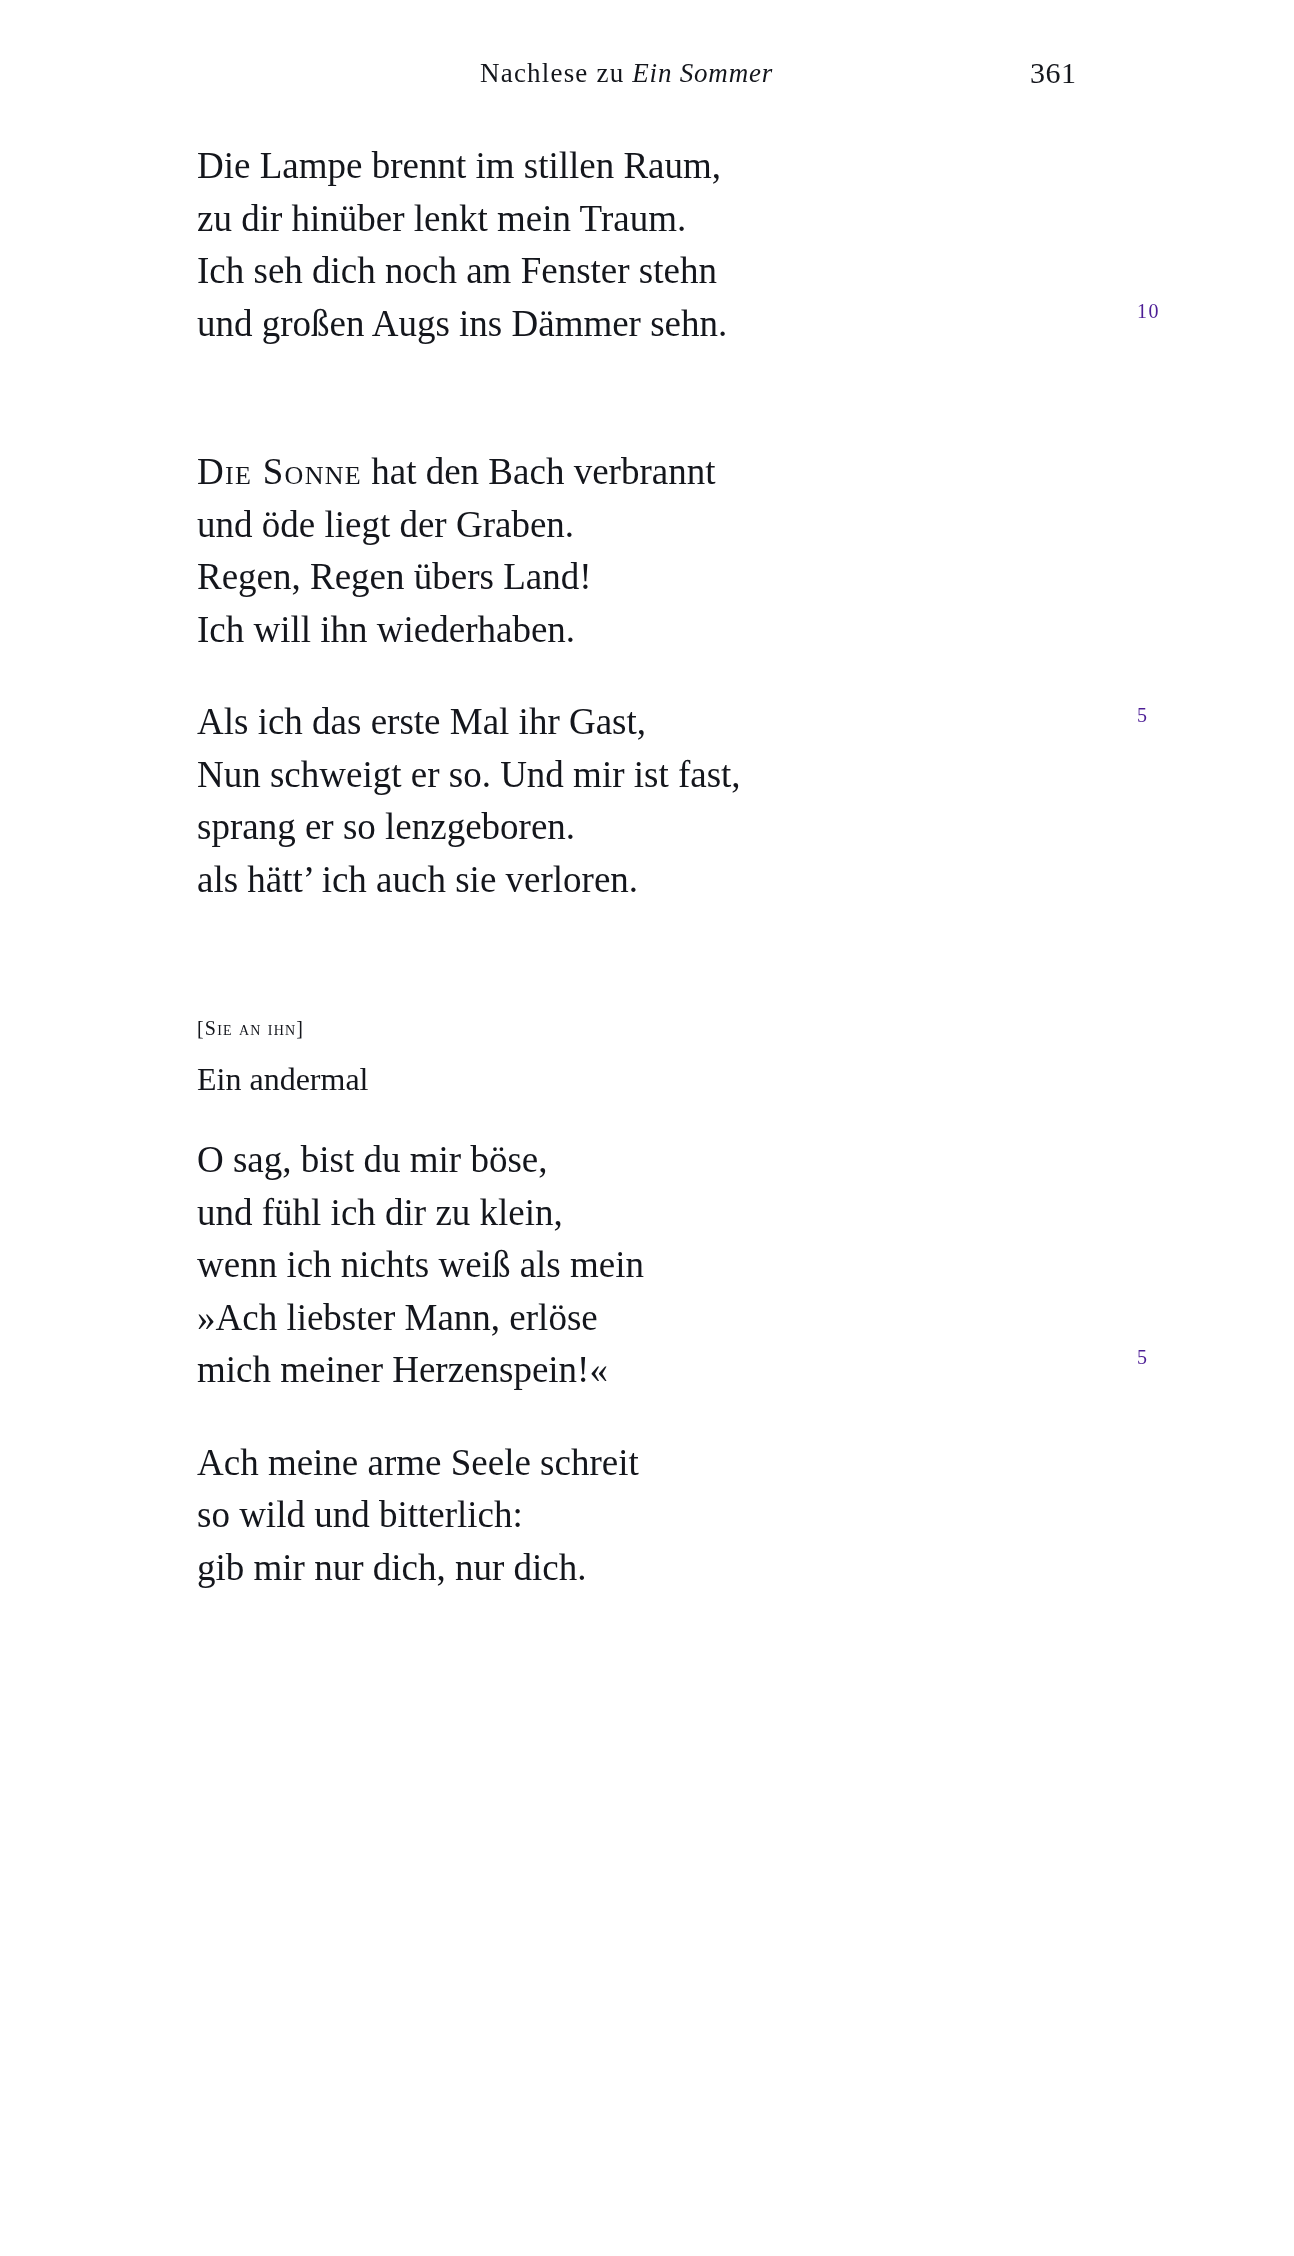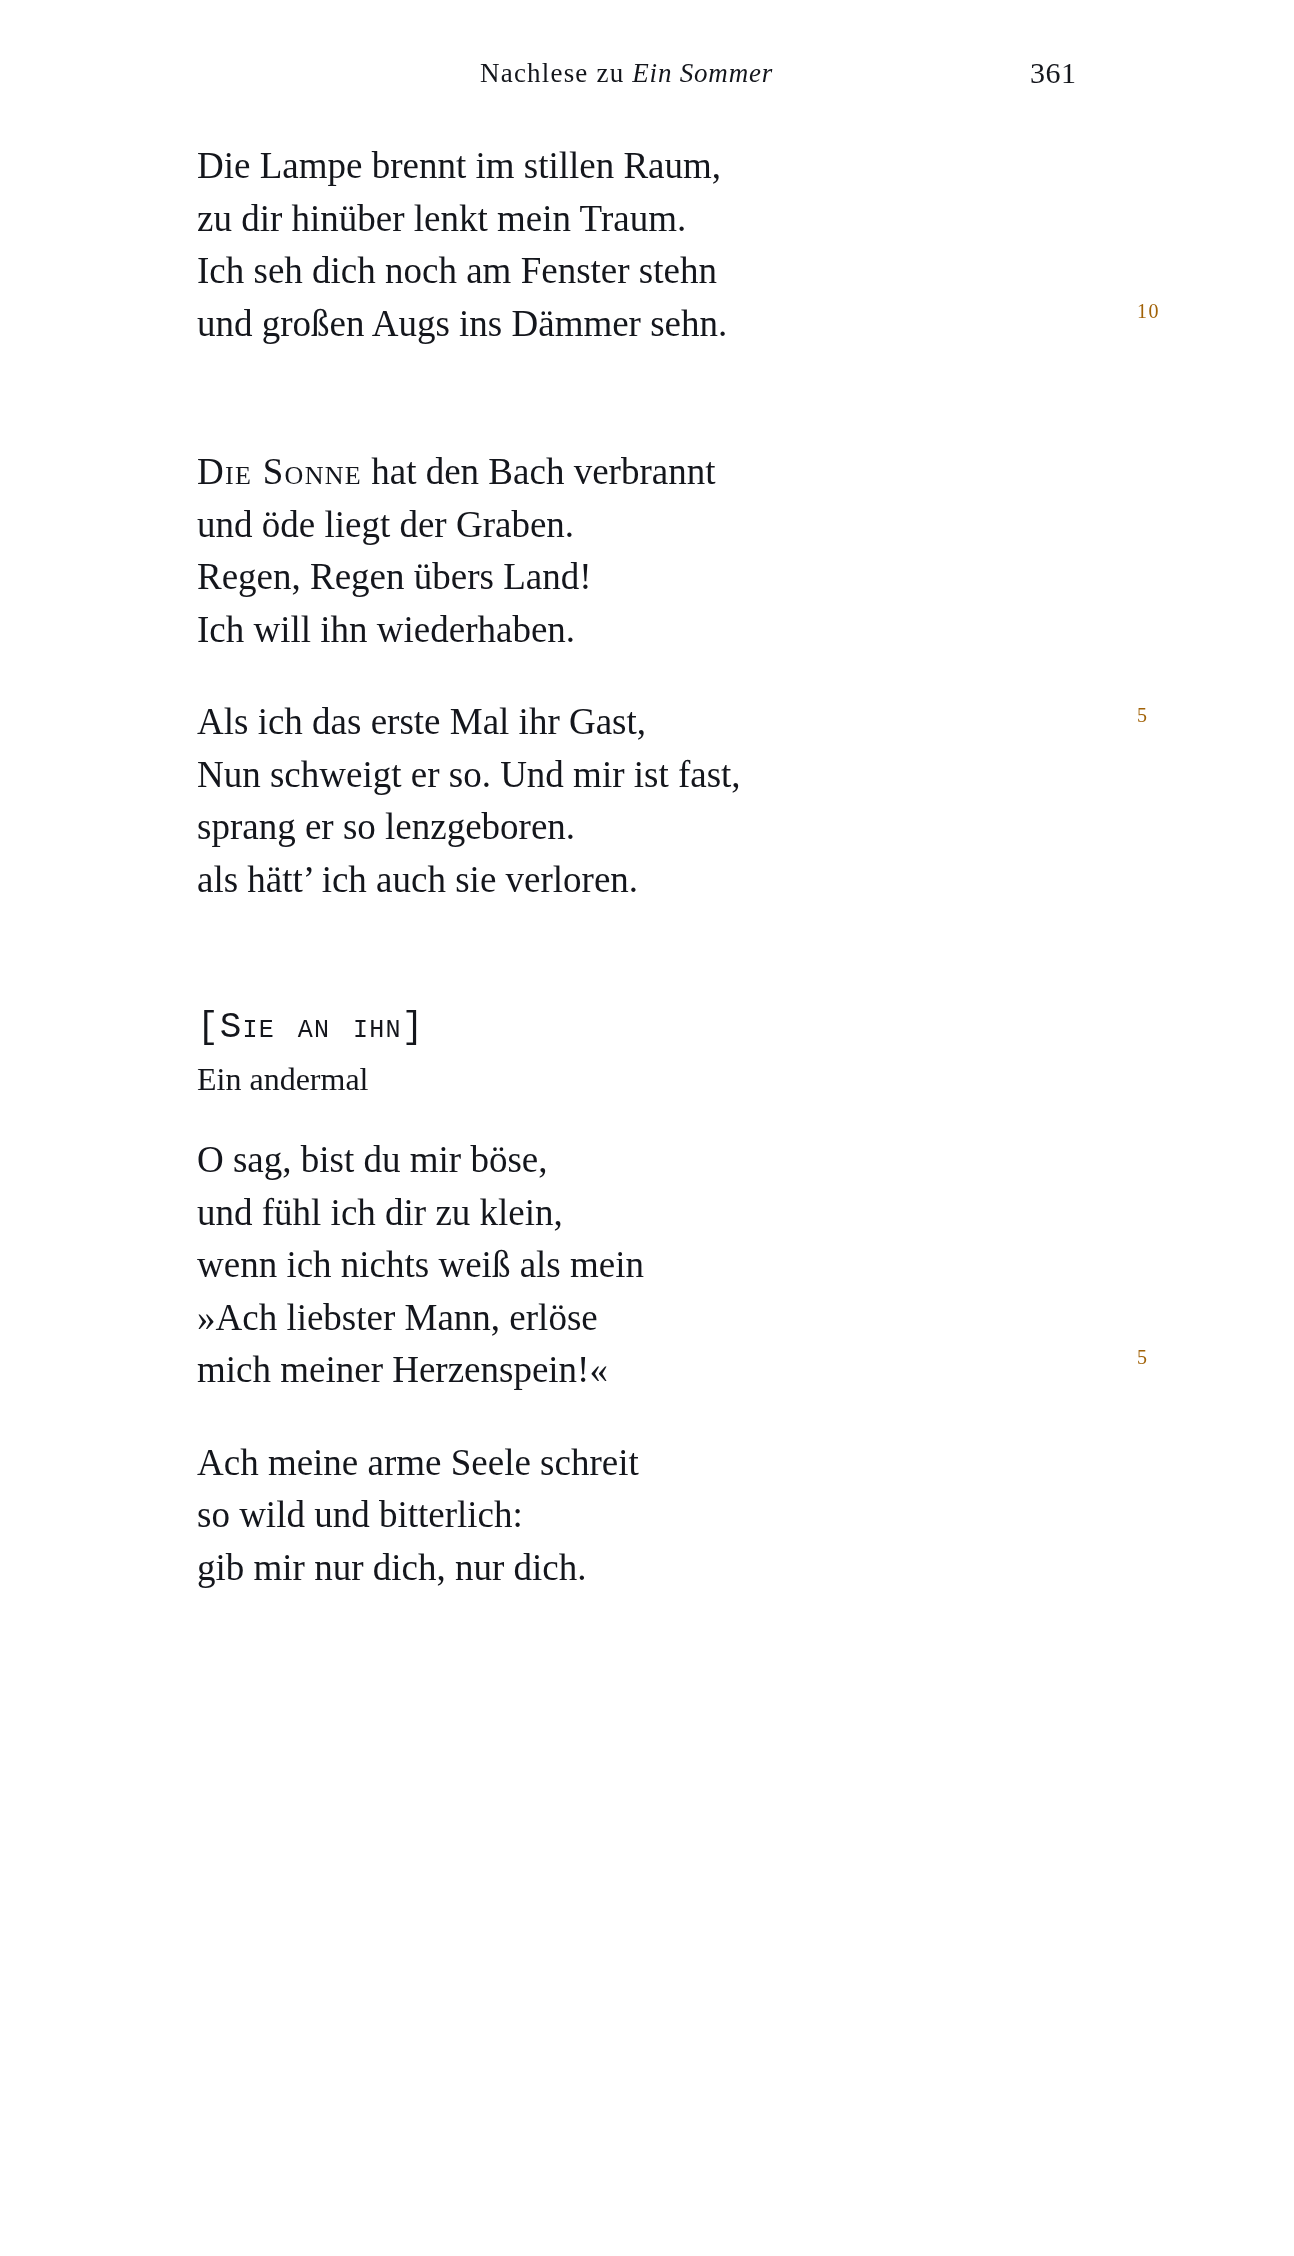--- a/index.html
+++ b/index.html
@@ -77,34 +77,33 @@
     letter-spacing: 1.3px;
     margin-top: 20px;
   }
 
   
   .versenum {
     position: absolute;
     left: 940px;
     font-size: 20px;
     letter-spacing: 1.5px;
-    color: #a16207;
+    color: #4c1d95;
   }
 
   
   .heading-block {
     position: relative;
   }
   .heading-main {
-    font-size: 36px;
+    font-size: 20px;
     line-height: 52px;
     letter-spacing: 1.2px;
     font-variant: small-caps;
     white-space: pre;
-    font-family: Liberation Mono, monospace;
   }
   .heading-sub {
     font-size: 32px;
     line-height: 50px;
     white-space: pre;
   }
 
   .gap-stanza { height: 40px; }
   .gap-poem   { height: 96px; }
   .gap-head   { height: 30px; }

